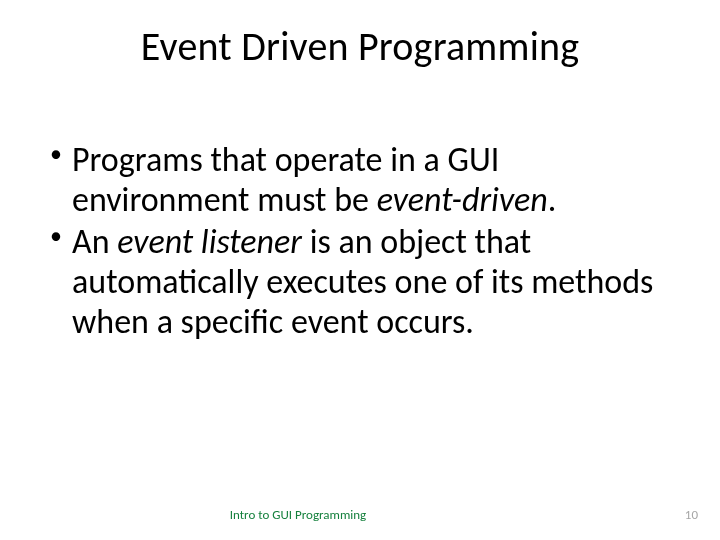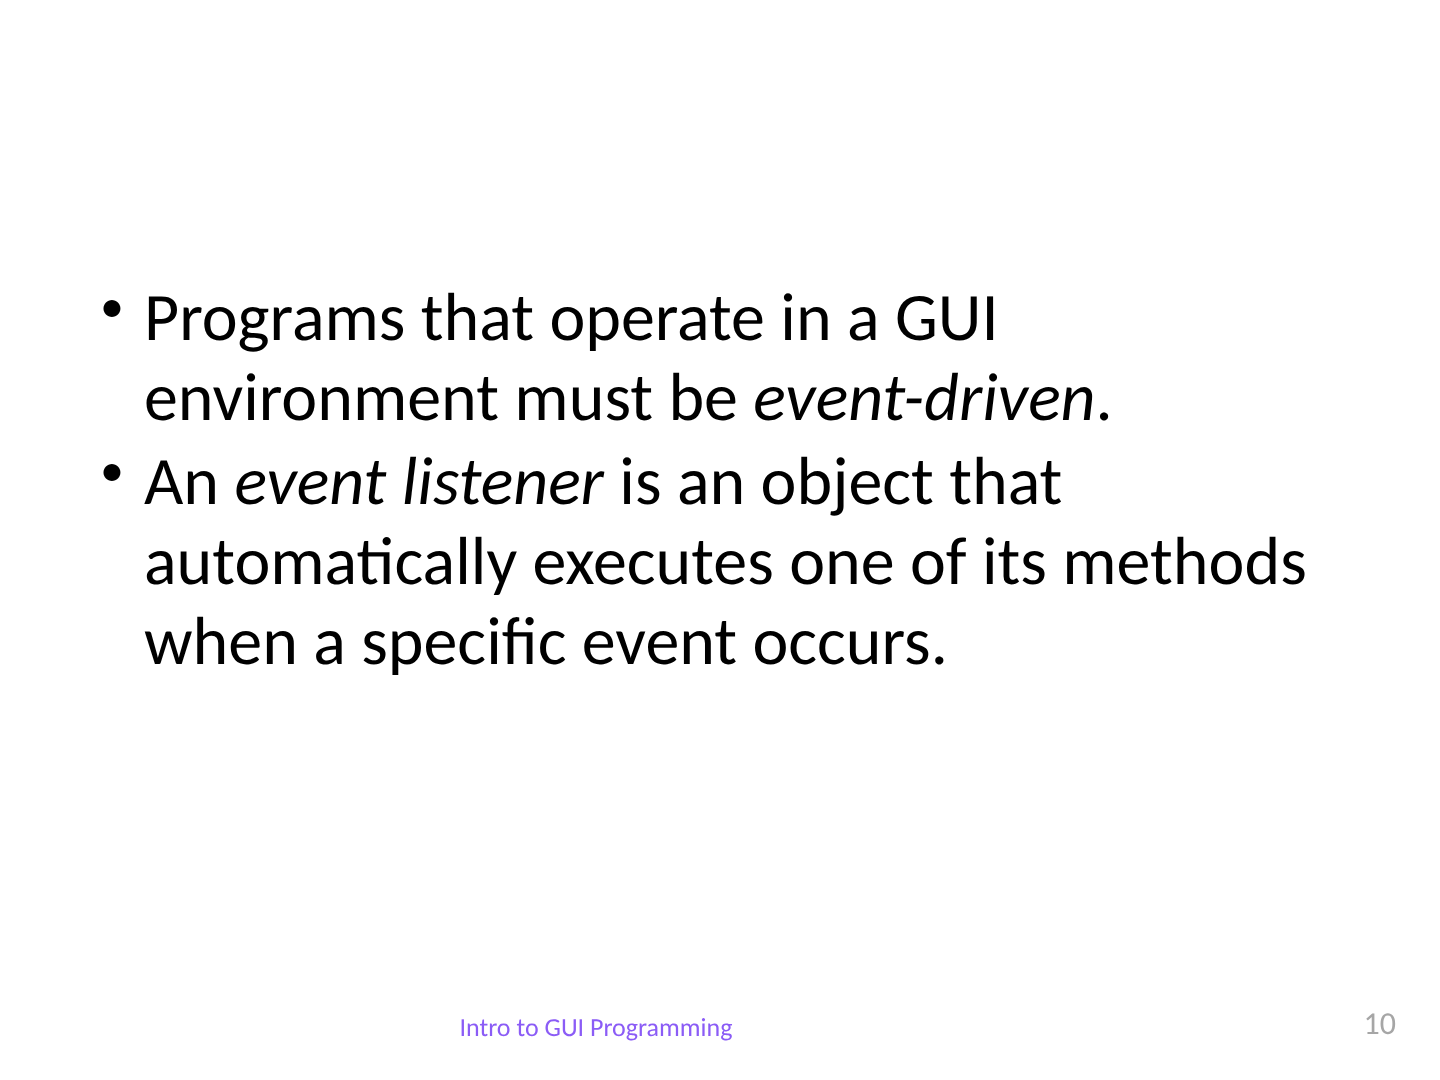--- a/index.html
+++ b/index.html
@@ -58,36 +58,37 @@
   .italic {
     font-style: italic;
   }
   .footer-center {
     position: absolute;
     bottom: 18px;
     left: 0;
     width: 596px;
     text-align: center;
     font-size: 13px;
-    color: #8b5cf6;
+    color: #15803d;
   }
   .footer-right {
     position: absolute;
     bottom: 18px;
     right: 22px;
-    font-size: 16px;
+    font-size: 13px;
     color: #a6a6a6;
     margin-top: 40px;
   }
 </style>
 </head>
 <body>
 
 <div class="slide">
 
+  <div class="title">Event Driven Programming</div>
 
   <div class="body">
     <ul class="bullets">
       <li>
         <span>Programs that operate in a GUI environment must be </span><span class="italic">event-driven</span><span>.</span>
       </li>
       <li>
         <span>An </span><span class="italic">event listener</span><span> is an object that automatically executes one of its methods when a specific event occurs.</span>
       </li>
     </ul>

